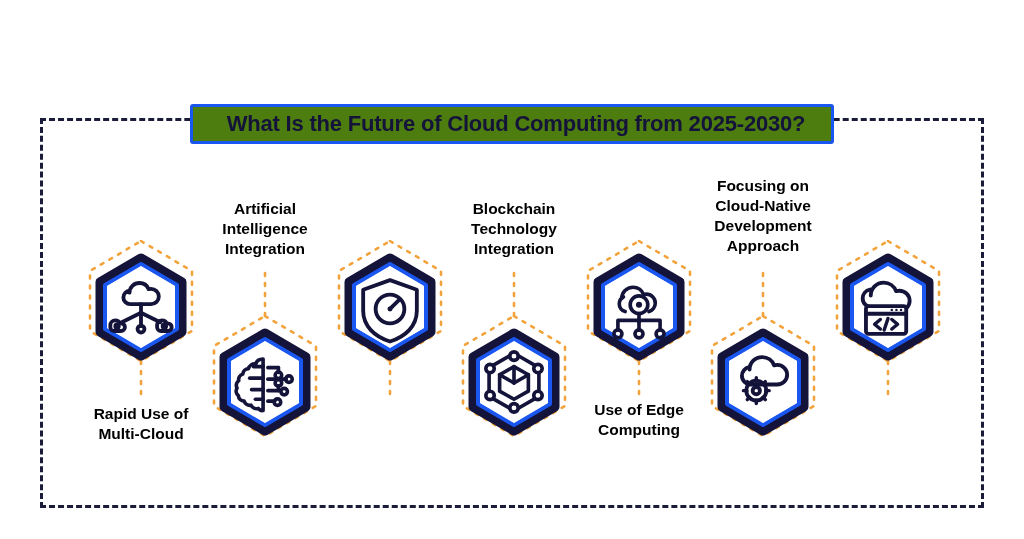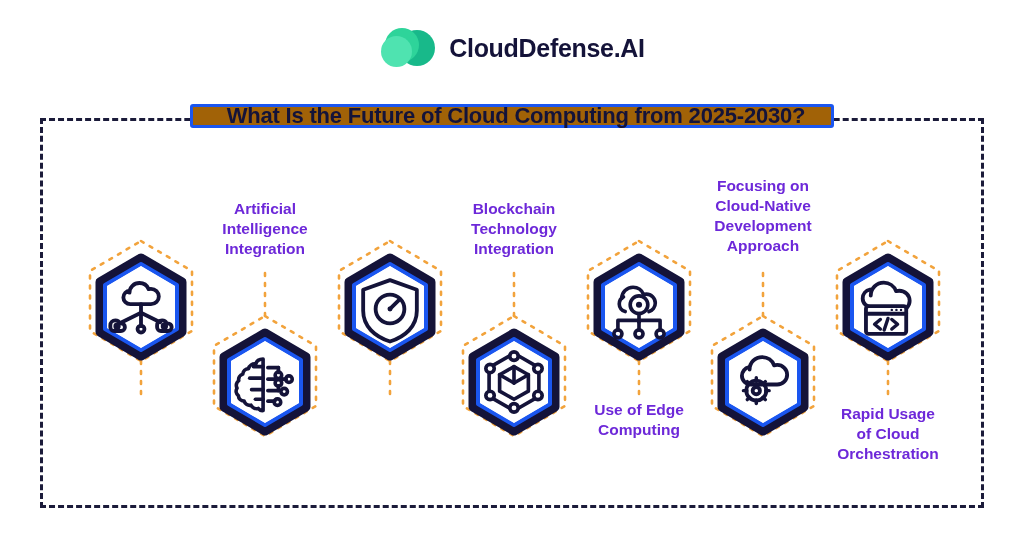--- a/index.html
+++ b/index.html
@@ -35,22 +35,22 @@
   }
 
   
   .frame{
     position:absolute; left:40px; top:118px; width:944px; height:390px;
     border:3px dashed #1b1b3a;
   }
 
   
   .title-box{
-    position:absolute; left:190px; top:104px; width:644px; height:24px;
-    background:#a16207; border:3px solid #1a56f0; border-radius:3px;
+    position:absolute; left:190px; top:104px; width:644px; height:40px;
+    background:#4d7c0f; border:3px solid #1a56f0; border-radius:3px;
     display:flex; align-items:center; justify-content:center;
     z-index:6;
     padding-left:8px;
   }
   .title-text{
     font-size:22px; font-weight:bold; color:#141339;
     white-space:nowrap; letter-spacing:-0.2px;
   }
 
   
@@ -62,37 +62,29 @@
   }
   .hex svg{ display:block; width:92px; height:104px; overflow:visible; }
   .hex .ico{
     position:absolute; left:0; top:0; width:92px; height:104px;
     display:flex; align-items:center; justify-content:center;
   }
 
   
   .lbl{
     position:absolute; z-index:5;
-    font-size:15.5px; font-weight:bold; color:#6d28d9;
+    font-size:15.5px; font-weight:bold; color:#000000;
     line-height:1.30; text-align:center; white-space:pre-line;
   }
 </style>
 </head>
 <body>
 
 <div class="page">
 
-  <div class="logo-bar">
-    <div class="logo-mark">
-      <div class="c-back"></div>
-      <div class="c-mid"></div>
-      <div class="c-front"></div>
-    </div>
-    <div class="logo-text">CloudDefense.AI</div>
-  </div>
 
   <div class="frame"></div>
 
   <div class="title-box">
     <div class="title-text">What Is the Future of Cloud Computing from 2025-2030?</div>
   </div>
 
   <svg class="comb" viewBox="0 0 1024 539">
     <g fill="none" stroke="#f2a33c" stroke-width="2.6" stroke-linecap="round" stroke-dasharray="3 7">
 
@@ -268,35 +260,34 @@
         <circle cx="30.8" cy="25.5" r="0.65" fill="#141339" stroke="none"></circle>
         <circle cx="28.4" cy="25.5" r="0.65" fill="#141339" stroke="none"></circle>
         <circle cx="26" cy="25.5" r="0.65" fill="#141339" stroke="none"></circle>
         <polyline points="20,30.5 17,33 20,35.5" stroke-width="1.8"></polyline>
         <polyline points="26,30.5 29,33 26,35.5" stroke-width="1.8"></polyline>
         <line x1="24" y1="30" x2="22" y2="36" stroke-width="1.8"></line>
       </svg>
     </div>
   </div>
 
+  <div class="lbl" style="left:51px; top:404px; width:180px;">Rapid Use of
+Multi-Cloud</div>
 
   <div class="lbl" style="left:180px; top:199px; width:170px;text-align:center;">Artificial
 Intelligence
 Integration</div>
 
 
   <div class="lbl" style="left:429px; top:199px; width:170px;">Blockchain
 Technology
 Integration</div>
 
   <div class="lbl" style="left:554px; top:400px; width:170px;">Use of Edge
 Computing</div>
 
   <div class="lbl" style="left:678px; top:176px; width:170px;">Focusing on
 Cloud-Native
 Development
 Approach</div>
 
-  <div class="lbl" style="left:800px; top:404px; width:176px;">Rapid Usage
-of Cloud
-Orchestration</div>
 
 </div>
 
 </body></html>

